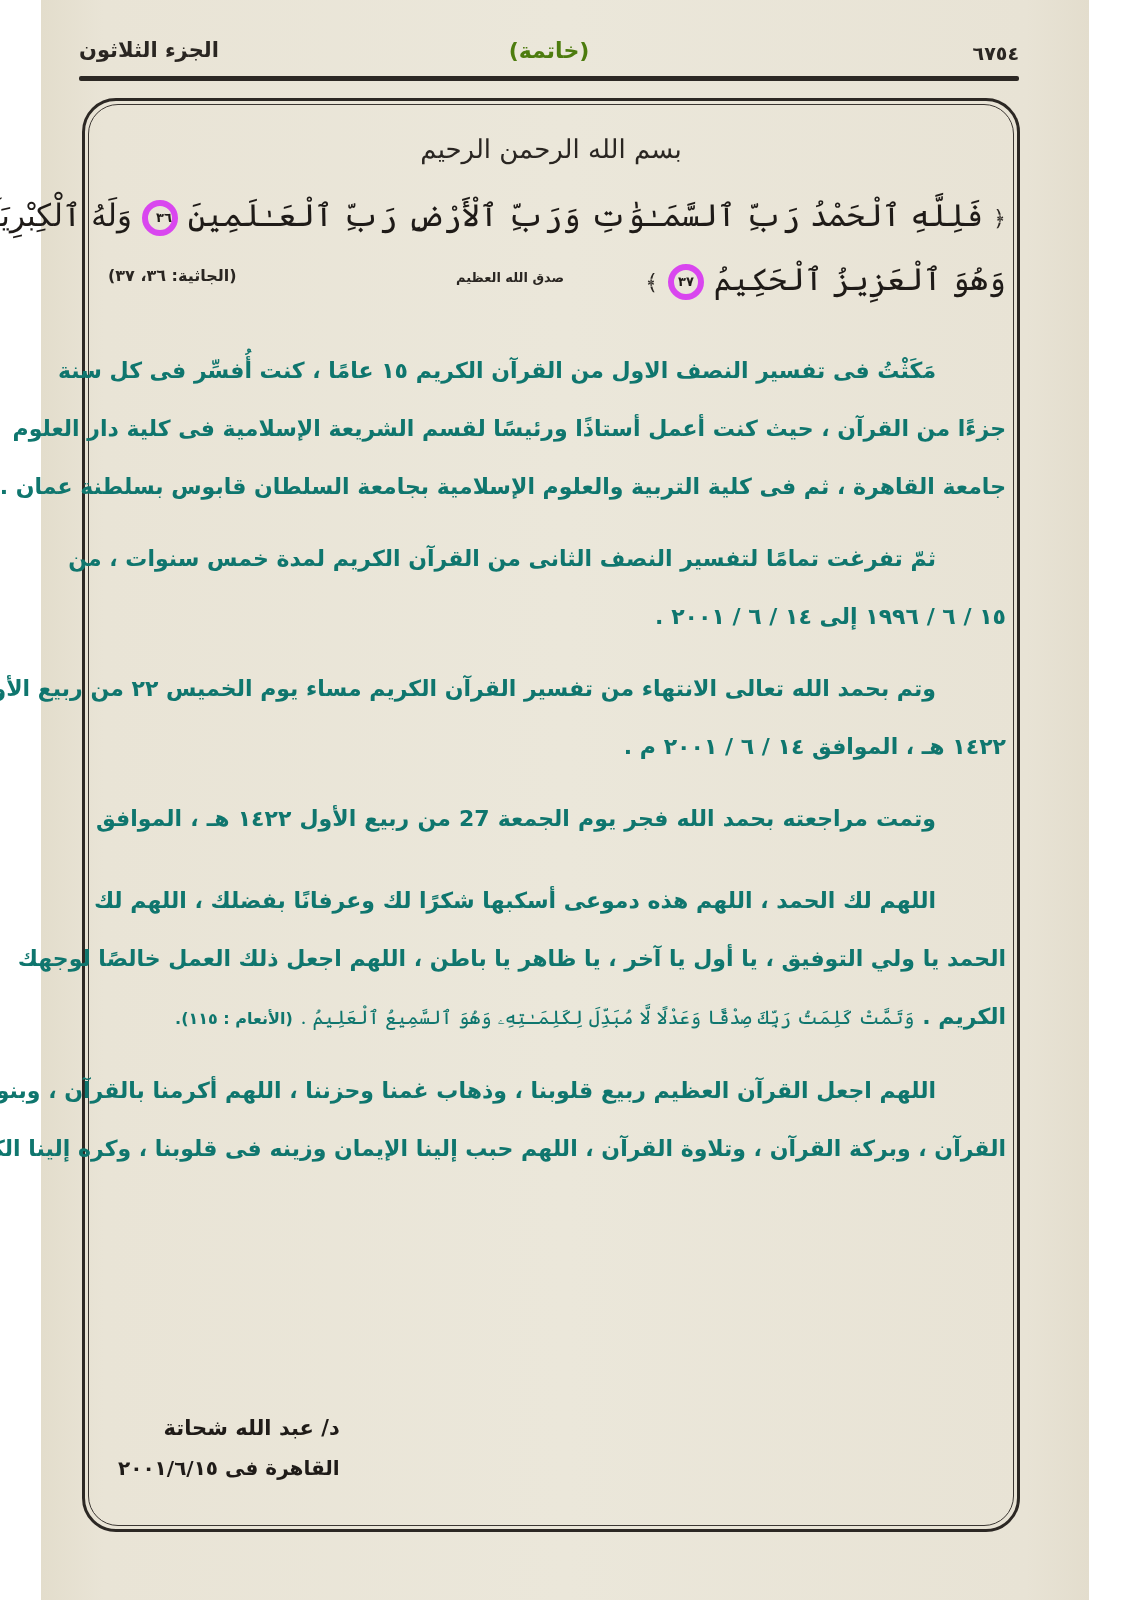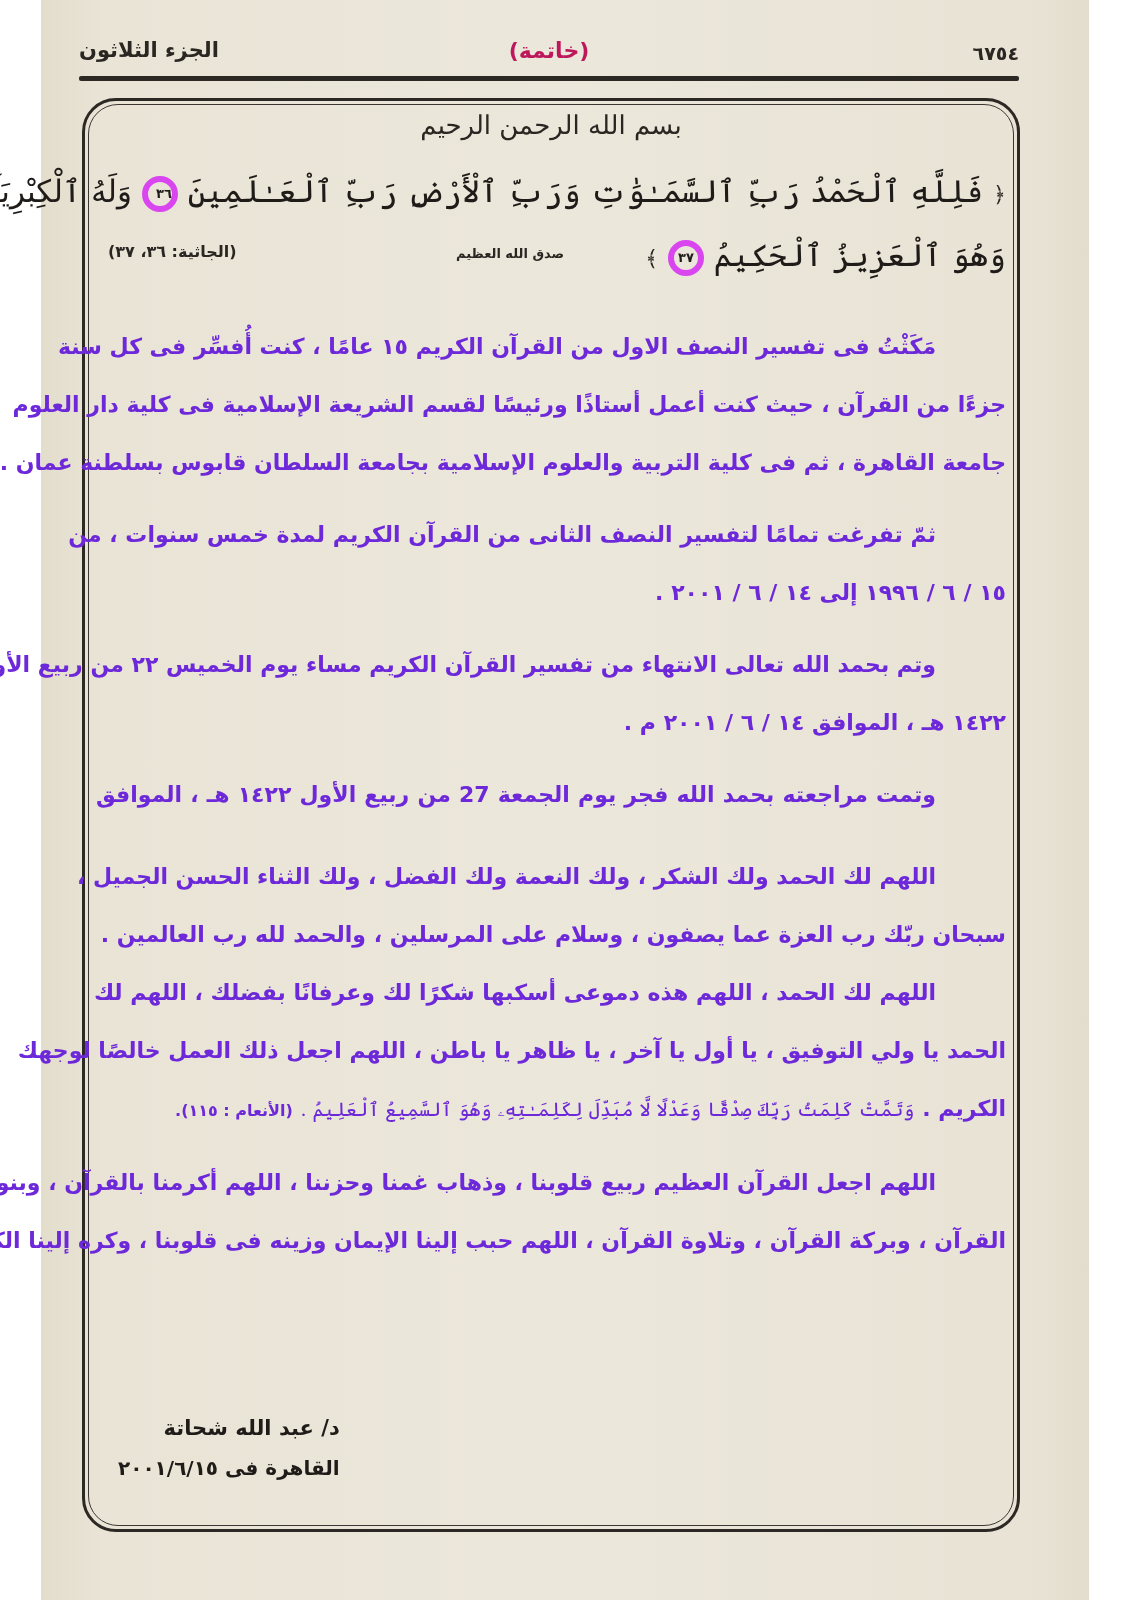--- a/index.html
+++ b/index.html
@@ -38,21 +38,21 @@
       font-weight: bold;
       color: #2a2622;
     }
     .rh-title {
       position: absolute;
       left: 50%;
       transform: translateX(-50%);
       top: 0;
       font-size: 22px;
       font-weight: bold;
-      color: #be185d;
+      color: #4d7c0f;
     }
     .rh-part {
       position: absolute;
       left: 0;
       top: 0;
       font-size: 21px;
       font-weight: bold;
       color: #2a2622;
     }
     .head-rule {
@@ -89,20 +89,21 @@
       left: 96px;
       top: 110px;
       width: 910px;
       direction: rtl;
       color: #1f1b18;
     }
     .basmala {
       text-align: center;
       font-family: "DejaVu Serif", serif;
       font-size: 26px;
+      margin-top: 24px;
       height: 44px;
       color: #2a2622;
     }
     .verse-line {
       font-family: "DejaVu Serif", serif;
       font-size: 31px;
       line-height: 66px;
       white-space: nowrap;
       color: #1f1b18;
     }
@@ -151,21 +152,21 @@
       top: 14px;
       font-size: 16px;
       font-weight: bold;
       color: #2a2622;
     }
     .para {
       font-size: 22px;
       font-weight: bold;
       line-height: 58px;
       text-align: justify;
-      color: #6d28d9;
+      color: #0f766e;
       margin: 0;
     }
     .line {
       display: block;
       white-space: nowrap;
       text-align: justify;
       text-align-last: justify;
     }
     .line.last {
       text-align-last: right;
@@ -260,24 +261,20 @@
   </div>
 
   <div class="gap"></div>
 
   <div class="para">
     <span class="line indent">وتمت مراجعته بحمد الله فجر يوم الجمعة 27 من ربيع الأول ١٤٢٢ هـ ، الموافق</span>
   </div>
 
   <div class="gap-lg"></div>
 
-  <div class="para">
-    <span class="line indent">اللهم لك الحمد ولك الشكر ، ولك النعمة ولك الفضل ، ولك الثناء الحسن الجميل ،</span>
-    <span class="line last">سبحان ربّك رب العزة عما يصفون ، وسلام على المرسلين ، والحمد لله رب العالمين .</span>
-  </div>
 
   <div class="para">
     <span class="line indent">اللهم لك الحمد ، اللهم هذه دموعى أسكبها شكرًا لك وعرفانًا بفضلك ، اللهم لك</span>
     <span class="line">الحمد يا ولي التوفيق ، يا أول يا آخر ، يا ظاهر يا باطن ، اللهم اجعل ذلك العمل خالصًا لوجهك</span>
     <span class="line last">
       <span>الكريم .</span>
       <span class="quote-inline">وَتَمَّتْ كَلِمَتُ رَبِّكَ صِدْقًا وَعَدْلًا لَّا مُبَدِّلَ لِكَلِمَـٰتِهِۦ وَهُوَ ٱلسَّمِيعُ ٱلْعَلِيمُ .</span>
       <span class="ref-inline">(الأنعام : ١١٥).</span>
     </span>
   </div>

